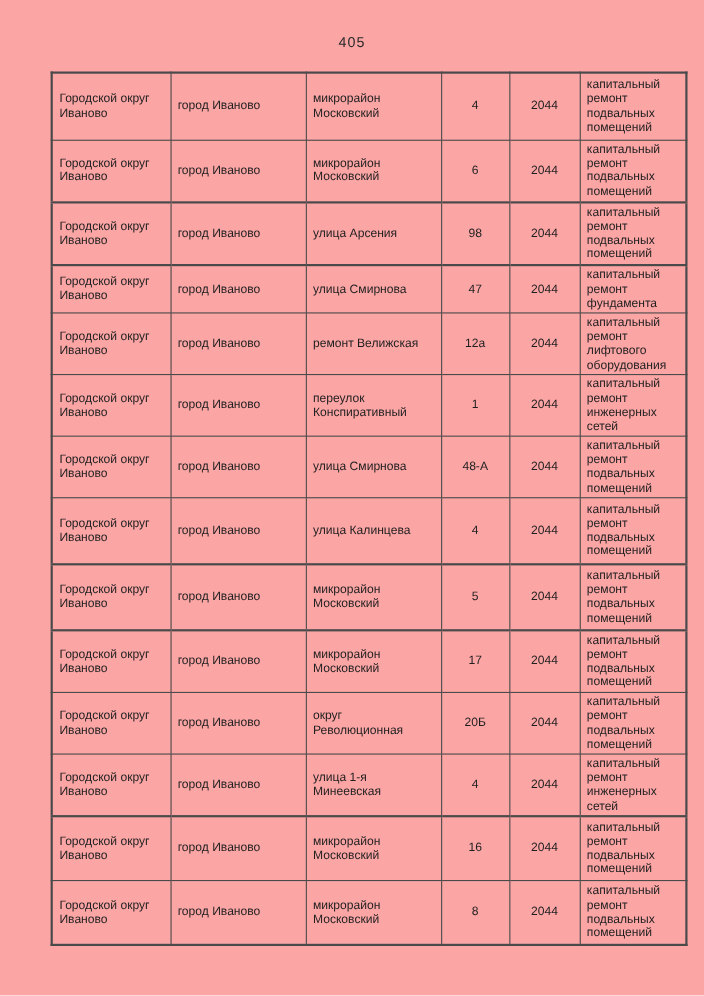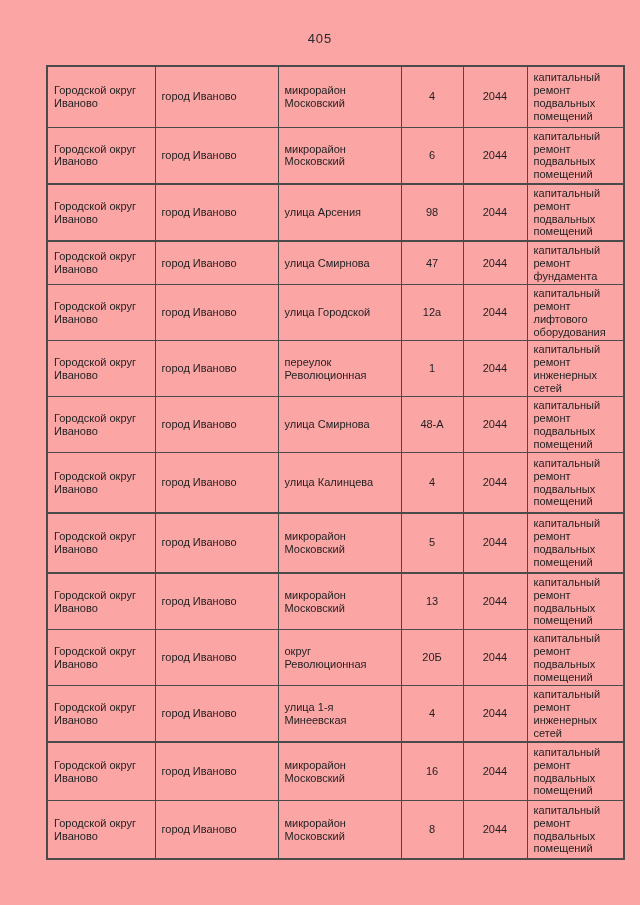--- a/index.html
+++ b/index.html
@@ -122,29 +122,29 @@
           <td class="col-municipality">Городской округ Иваново</td>
           <td class="col-city">город Иваново</td>
           <td class="col-street">улица Смирнова</td>
           <td class="col-house-number">47</td>
           <td class="col-year">2044</td>
           <td class="col-repair-type">капитальный ремонт фундамента</td>
         </tr>
         <tr>
           <td class="col-municipality">Городской округ Иваново</td>
           <td class="col-city">город Иваново</td>
-          <td class="col-street">улица Городской</td>
+          <td class="col-street">ремонт Велижская</td>
           <td class="col-house-number">12а</td>
           <td class="col-year">2044</td>
           <td class="col-repair-type">капитальный ремонт лифтового оборудования</td>
         </tr>
         <tr>
           <td class="col-municipality">Городской округ Иваново</td>
           <td class="col-city">город Иваново</td>
-          <td class="col-street">переулок Революционная</td>
+          <td class="col-street">переулок Конспиративный</td>
           <td class="col-house-number">1</td>
           <td class="col-year">2044</td>
           <td class="col-repair-type">капитальный ремонт инженерных сетей</td>
         </tr>
         <tr>
           <td class="col-municipality">Городской округ Иваново</td>
           <td class="col-city">город Иваново</td>
           <td class="col-street">улица Смирнова</td>
           <td class="col-house-number">48-А</td>
           <td class="col-year">2044</td>
@@ -163,21 +163,21 @@
           <td class="col-city">город Иваново</td>
           <td class="col-street">микрорайон Московский</td>
           <td class="col-house-number">5</td>
           <td class="col-year">2044</td>
           <td class="col-repair-type">капитальный ремонт подвальных помещений</td>
         </tr>
         <tr>
           <td class="col-municipality">Городской округ Иваново</td>
           <td class="col-city">город Иваново</td>
           <td class="col-street">микрорайон Московский</td>
-          <td class="col-house-number">13</td>
+          <td class="col-house-number">17</td>
           <td class="col-year">2044</td>
           <td class="col-repair-type">капитальный ремонт подвальных помещений</td>
         </tr>
         <tr>
           <td class="col-municipality">Городской округ Иваново</td>
           <td class="col-city">город Иваново</td>
           <td class="col-street">округ Революционная</td>
           <td class="col-house-number">20Б</td>
           <td class="col-year">2044</td>
           <td class="col-repair-type">капитальный ремонт подвальных помещений</td>

